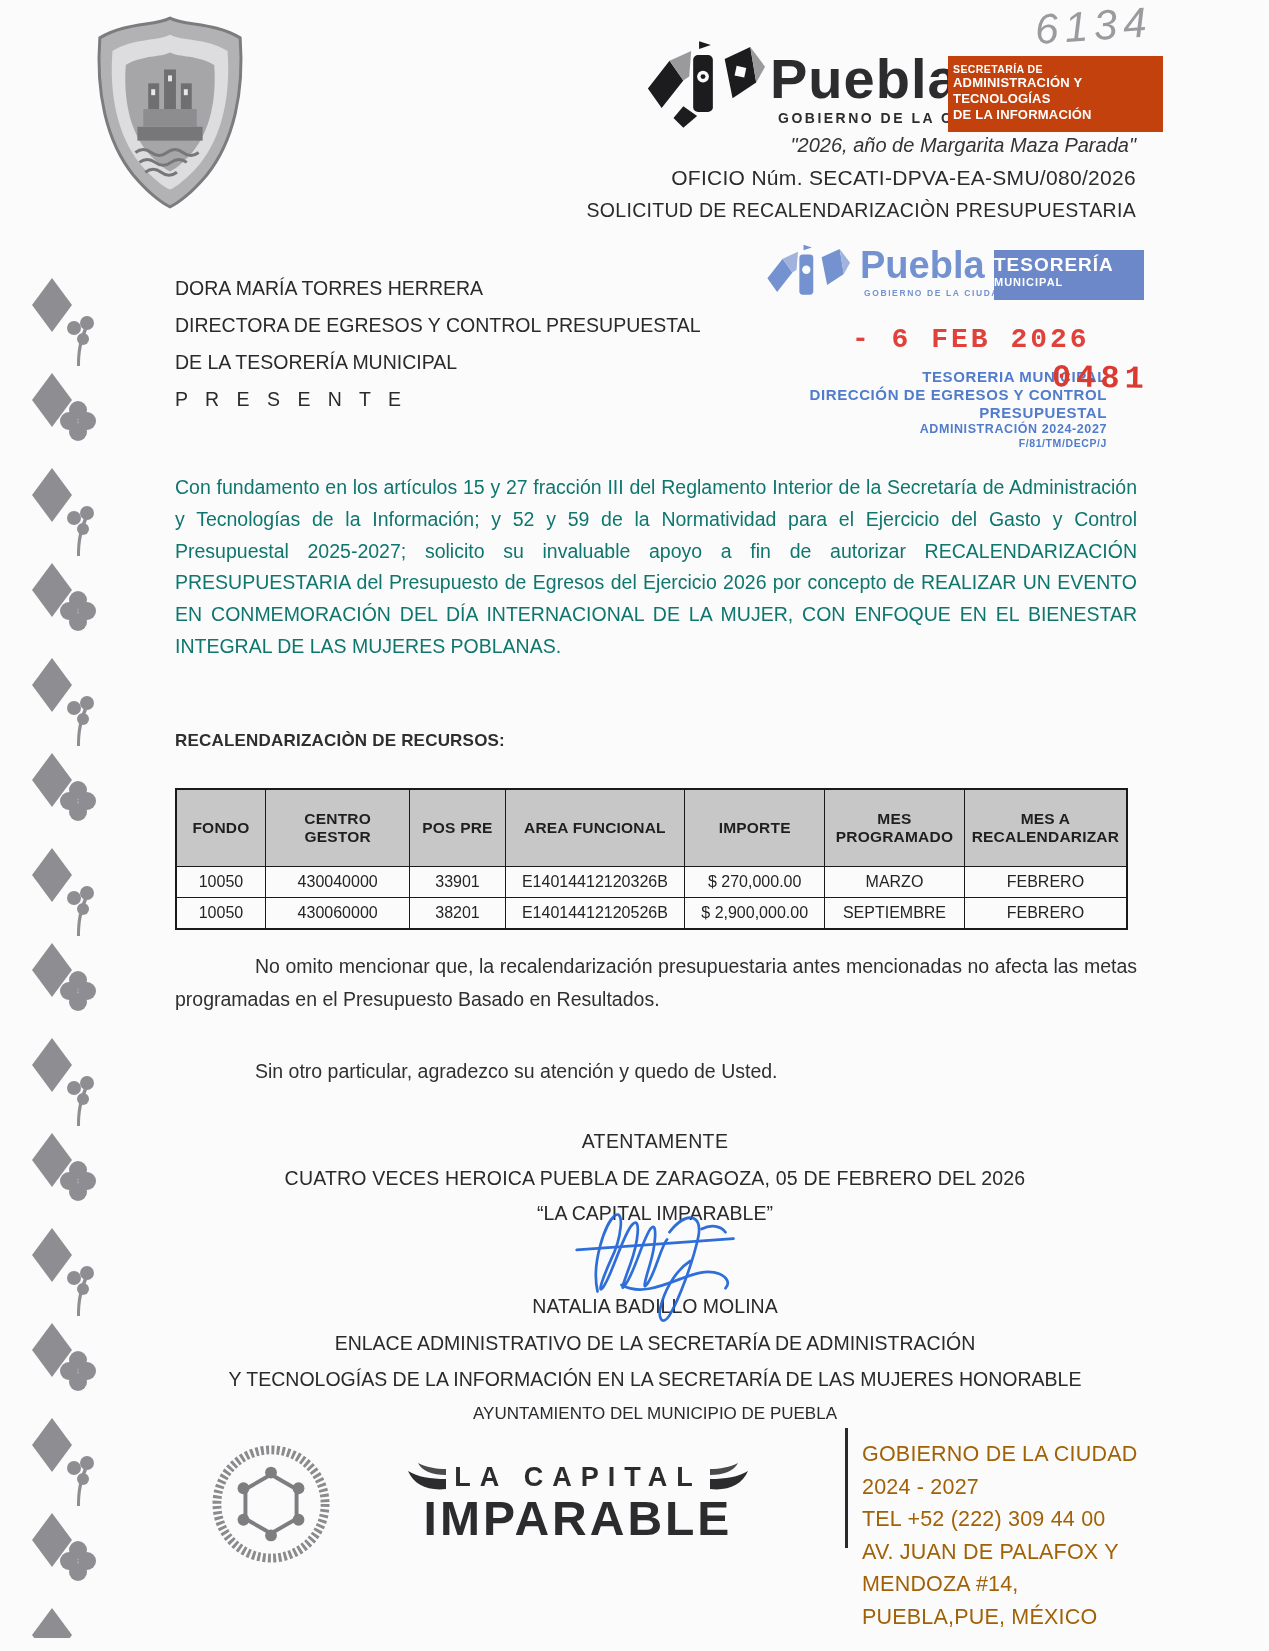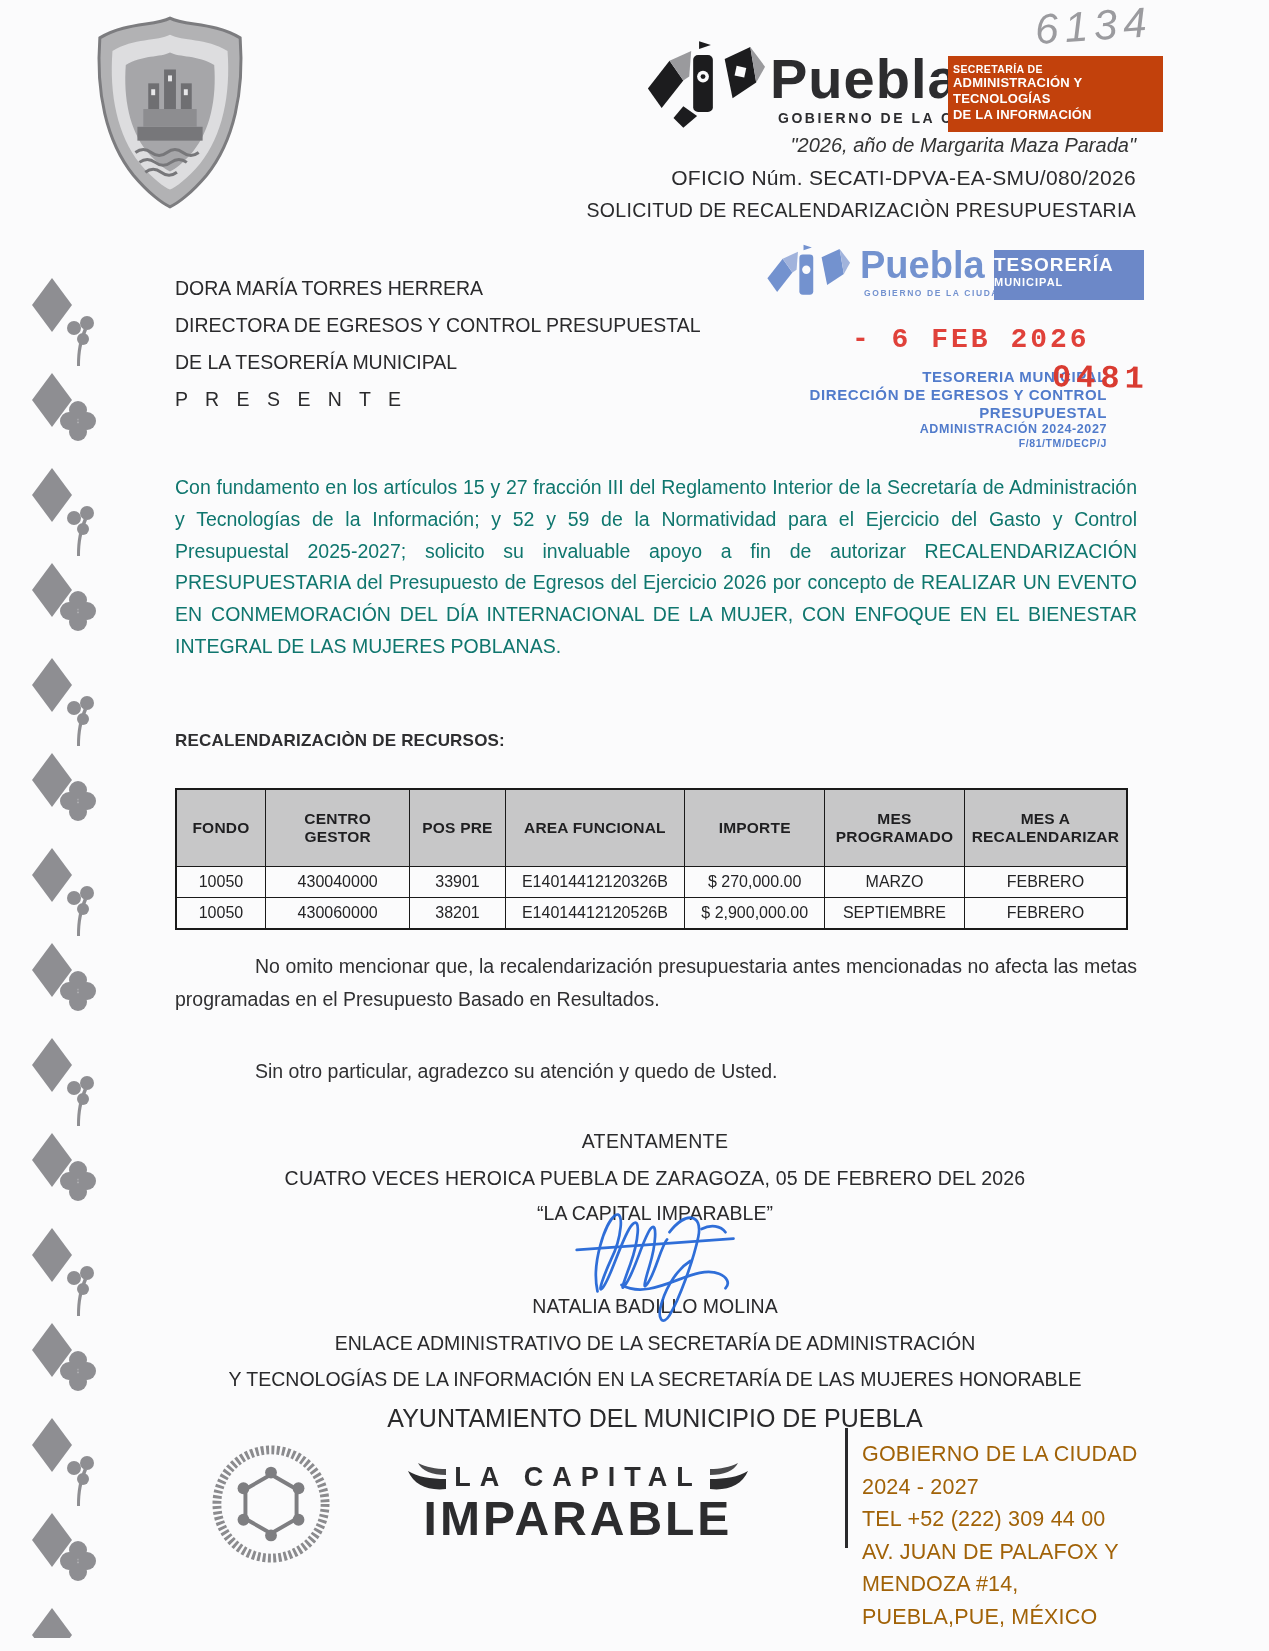--- a/index.html
+++ b/index.html
@@ -55,21 +55,21 @@
   .para3{left:175px;top:1060px;width:962px;font-size:19.5px;text-indent:80px;color:#303032;}
   
   .center-block{left:140px;width:1030px;text-align:center;color:#2a2a2c;}
   .atent{top:1130px;font-size:19.5px;letter-spacing:.4px;}
   .place{top:1167px;font-size:19.5px;letter-spacing:.2px;}
   .motto{top:1202px;font-size:19.5px;}
   .signature{left:540px;top:1205px;width:235px;height:120px;z-index:3;}
   .signer{top:1295px;font-size:19.5px;}
   .title1{top:1332px;font-size:19.5px;}
   .title2{top:1368px;font-size:19.5px;}
-  .title3{top:1404px;font-size:25px;}
+  .title3{top:1404px;font-size:17px;}
   
   .cert{left:212px;top:1445px;width:118px;height:118px;}
   .cap-logo{left:378px;top:1462px;width:400px;text-align:center;color:#2c2c2e;}
   .cap-row{display:flex;align-items:center;justify-content:center;gap:6px;}
   .cap-l1{font-size:27px;font-weight:800;letter-spacing:9px;}
   .cap-l2{font-size:48px;font-weight:900;letter-spacing:3px;margin-top:-2px;
     font-stretch:condensed;}
   .divider{left:845px;top:1428px;width:3px;height:120px;background:#2a2a2c;}
   .contact{left:862px;top:1438px;width:320px;font-size:21.5px;line-height:32.5px;color:#a16207;letter-spacing:.2px;}
   

